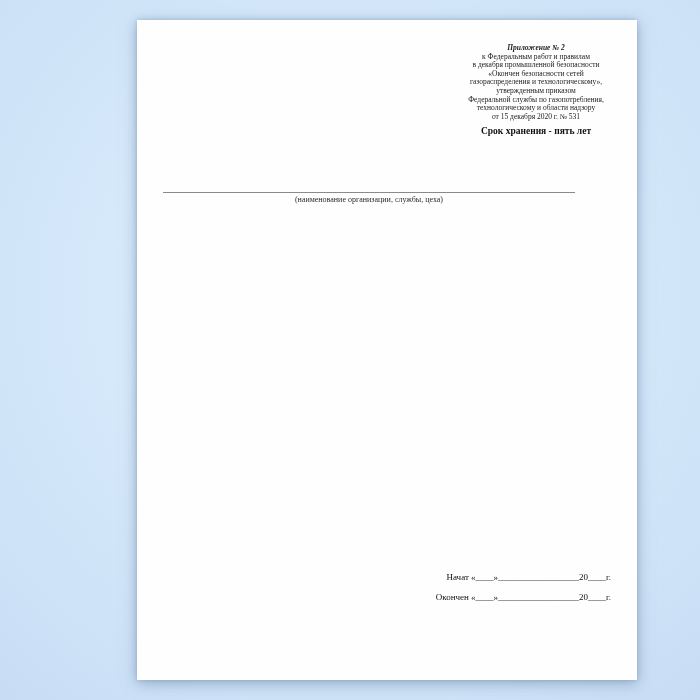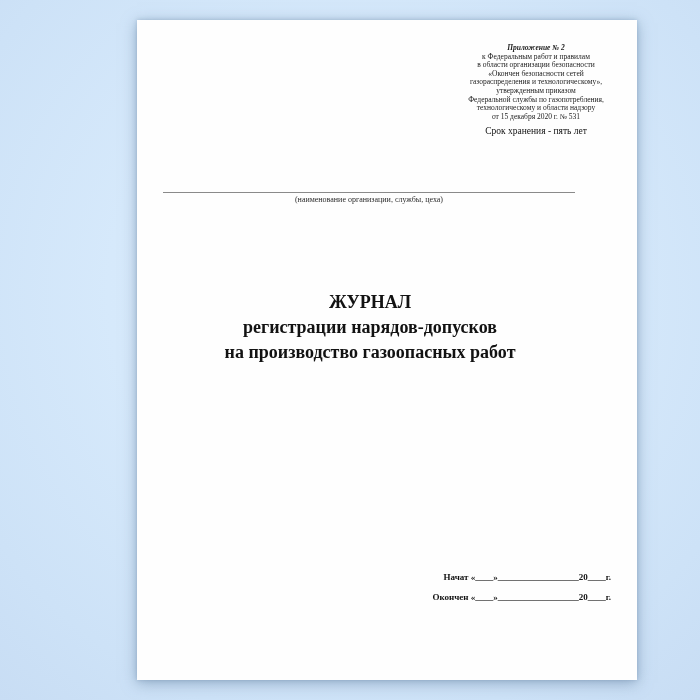--- a/index.html
+++ b/index.html
@@ -37,21 +37,21 @@
     font-size: 7.5px;
     line-height: 8.6px;
     color: #222;
   }
   .appendix-heading {
     font-weight: bold;
     font-style: italic;
   }
   .retention {
     margin-top: 4px;
-    font-weight: normal;
+    font-weight: bold;
     font-size: 9.5px;
     line-height: 12px;
     color: #111;
   }
   
   .org {
     position: absolute;
     top: 146px;
     left: 26px;
     width: 412px;
@@ -78,59 +78,54 @@
     font-size: 18px;
     line-height: 25px;
     color: #121212;
   }
   
   .dates {
     position: absolute;
     top: 552px;
     right: 26px;
     text-align: right;
-    font-weight: bold;
+    font-weight: normal;
     font-size: 9px;
     line-height: 10px;
     color: #111;
   }
   .dates .date-row {
     margin-bottom: 10px;
     white-space: nowrap;
   }
 </style>
 </head>
 <body>
 
 <div class="scene">
   <div class="page">
 
     <div class="appendix">
       <div class="appendix-heading">Приложение № 2</div>
       <div class="appendix-line">к Федеральным работ и правилам</div>
-      <div class="appendix-line">в области организации безопасности</div>
+      <div class="appendix-line">в декабря промышленной безопасности</div>
       <div class="appendix-line">«Окончен безопасности сетей</div>
       <div class="appendix-line">газораспределения и технологическому»,</div>
       <div class="appendix-line">утвержденным приказом</div>
       <div class="appendix-line">Федеральной службы по газопотребления,</div>
       <div class="appendix-line">технологическому и области надзору</div>
       <div class="appendix-line">от 15 декабря 2020 г. № 531</div>
       <div class="retention">Срок хранения - пять лет</div>
     </div>
 
     <div class="org">
       <div class="org-rule"></div>
       <div class="org-caption">(наименование организации, службы, цеха)</div>
     </div>
 
-    <div class="title">
-      <div>ЖУРНАЛ</div>
-      <div>регистрации нарядов-допусков</div>
-      <div>на производство газоопасных работ</div>
-    </div>
 
     <div class="dates">
       <div class="date-row">Начат «____»__________________20____г.</div>
       <div class="date-row">Окончен «____»__________________20____г.</div>
     </div>
 
   </div>
 </div>
 
 </body></html>

